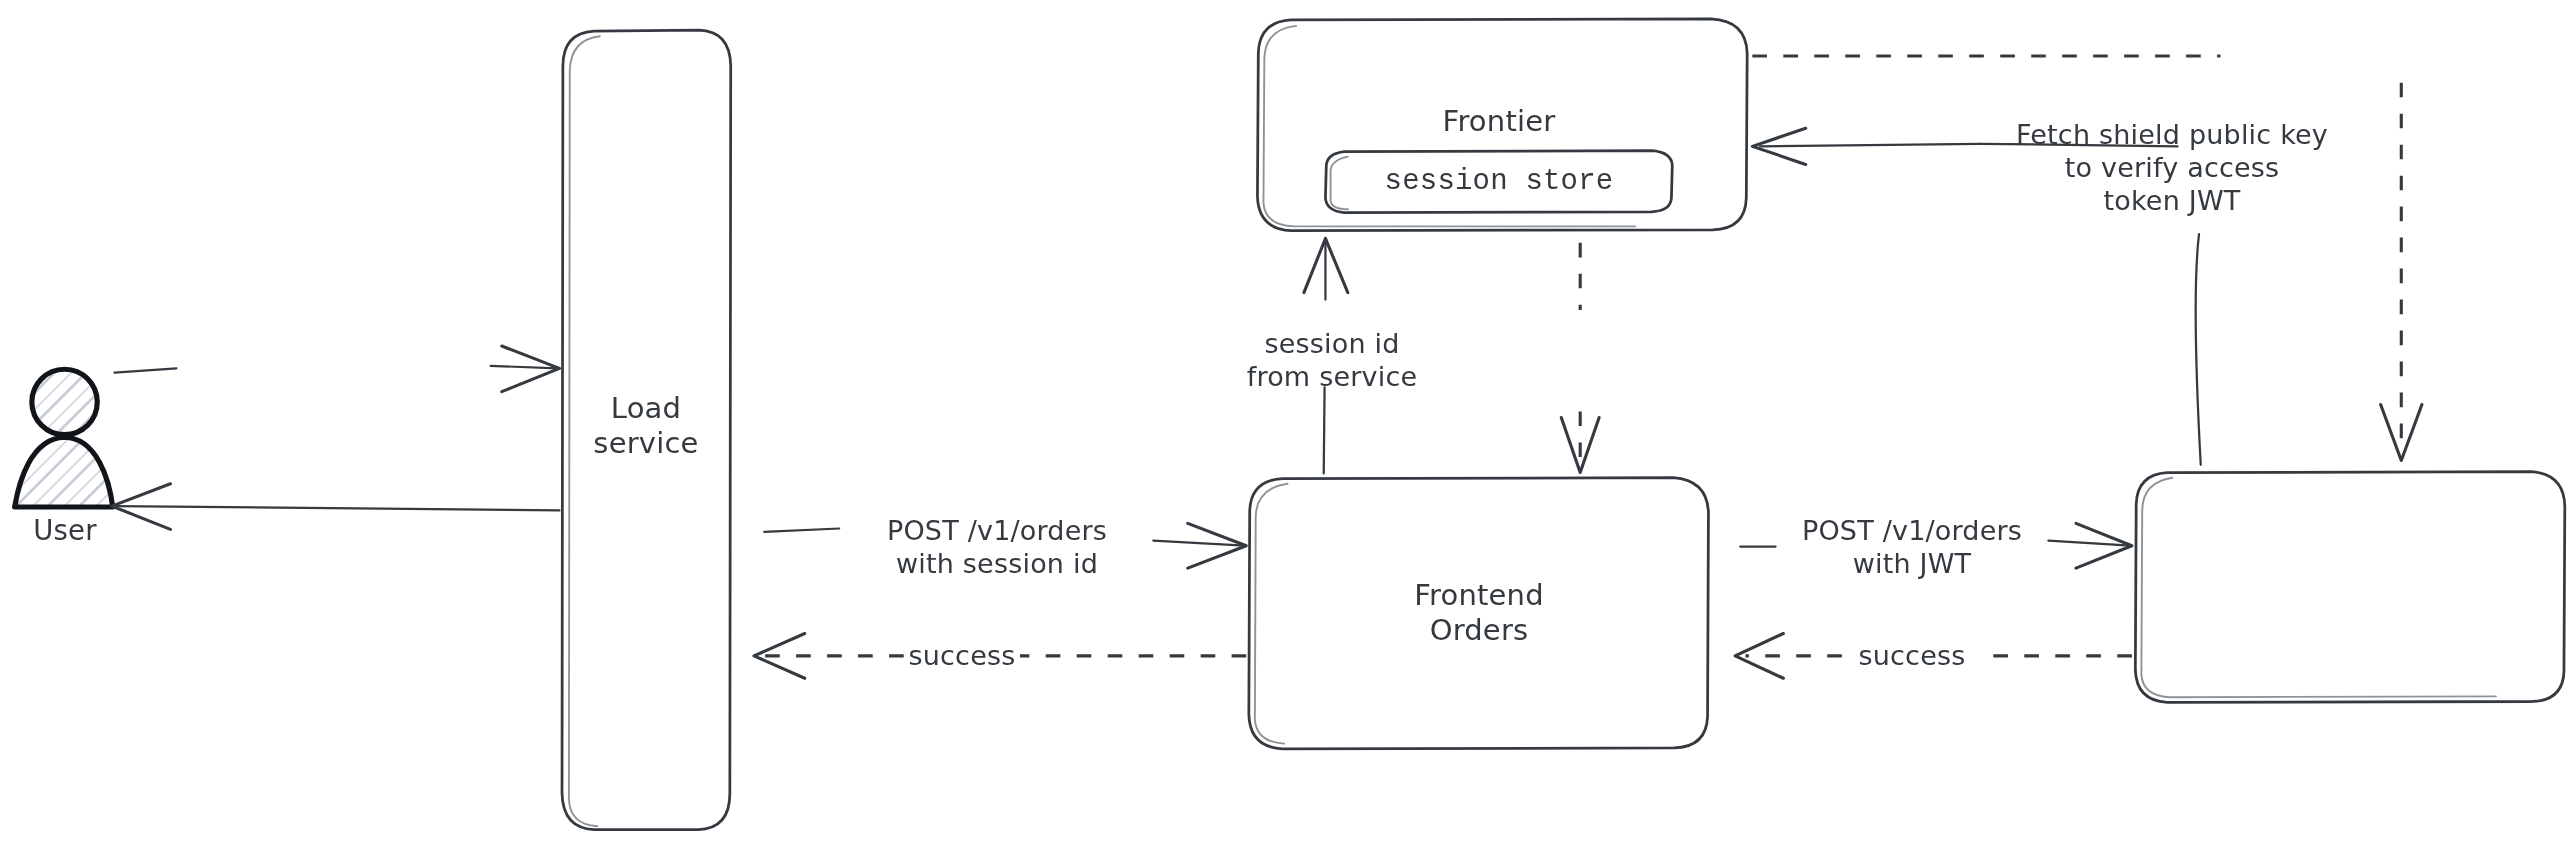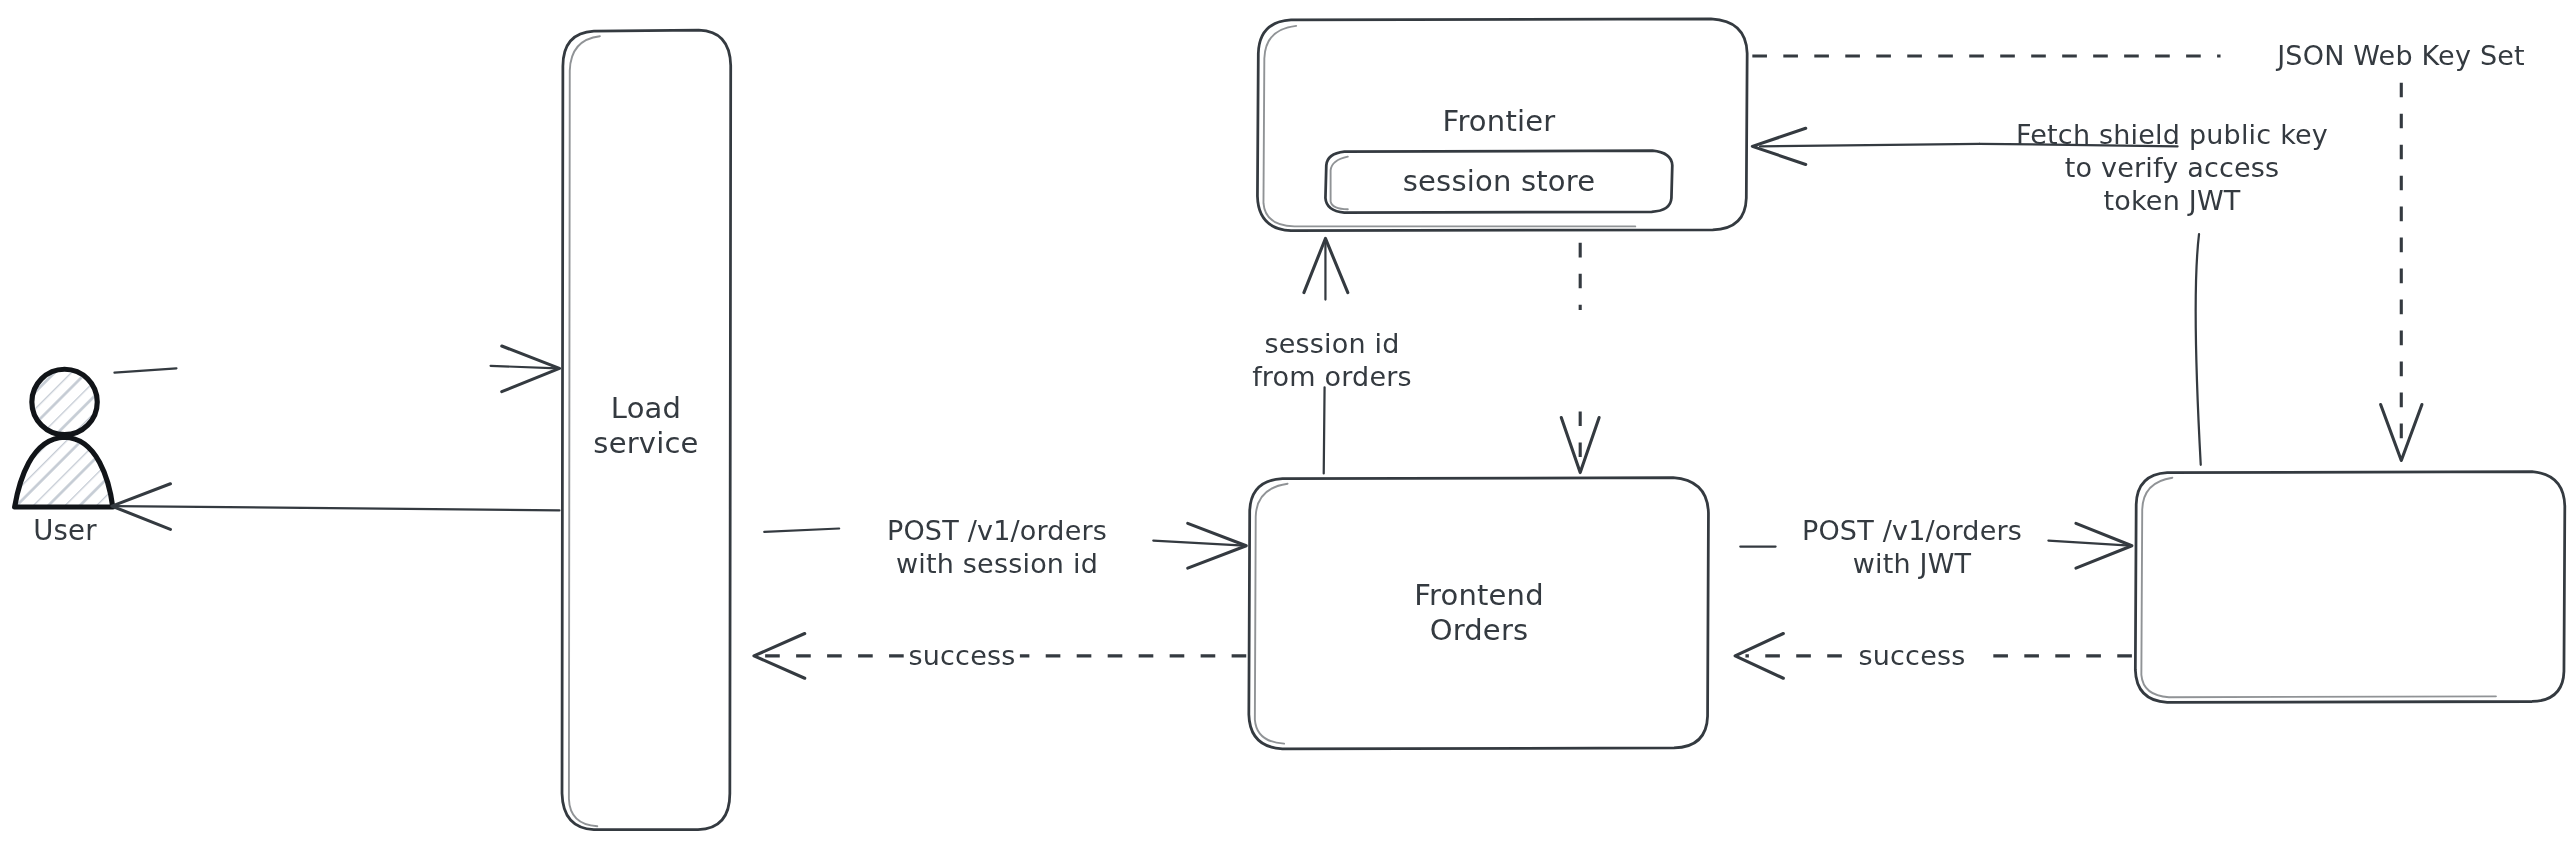--- a/index.html
+++ b/index.html
@@ -196,41 +196,40 @@
     </g>
   </svg>
 
   <div class="node-label lbl-center" style="left:65px; top:531px; font-size:27.5px;">User</div>
 
   <div class="node-label lbl-center" style="left:646px; top:426px; width:164px;">Load
 service</div>
 
   <div class="node-label lbl-center" style="left:1499px; top:122px; width:344px;">Frontier</div>
 
-  <div class="node-label lbl-center" style="left:1499px; top:182px; width:318px;">session store</div>
+  <div class="node-label lbl-center" style="left:1499px; top:182px; width:318px;font-family:Liberation Mono, monospace;">session store</div>
 
   <div class="node-label lbl-center" style="left:1479px; top:613px; width:361px;">Frontend
 Orders</div>
 
 
 
   <div class="edge-label lbl-center" style="left:997px; top:548px; width:370px;">POST /v1/orders
 with session id</div>
 
   <div class="edge-label lbl-center" style="left:962px; top:656px; width:189px;">success</div>
 
   <div class="edge-label lbl-center" style="left:1332px; top:361px; width:267px;">session id
-from orders</div>
+from service</div>
 
 
   <div class="edge-label lbl-center" style="left:1912px; top:548px; width:370px;">POST /v1/orders
 with JWT</div>
 
   <div class="edge-label lbl-center" style="left:1912px; top:656px; width:189px;">success</div>
 
   <div class="edge-label lbl-center" style="left:2172px; top:168px; width:405px;">Fetch shield public key
 to verify access
 token JWT</div>
 
-  <div class="edge-label lbl-center" style="left:2401px; top:56px; width:344px;">JSON Web Key Set</div>
 
 </div>
 
 
 </body></html>

